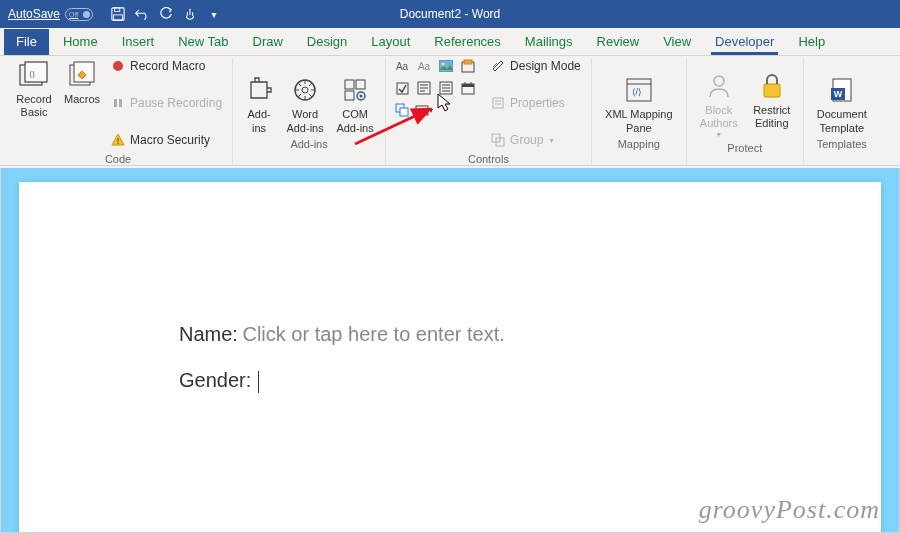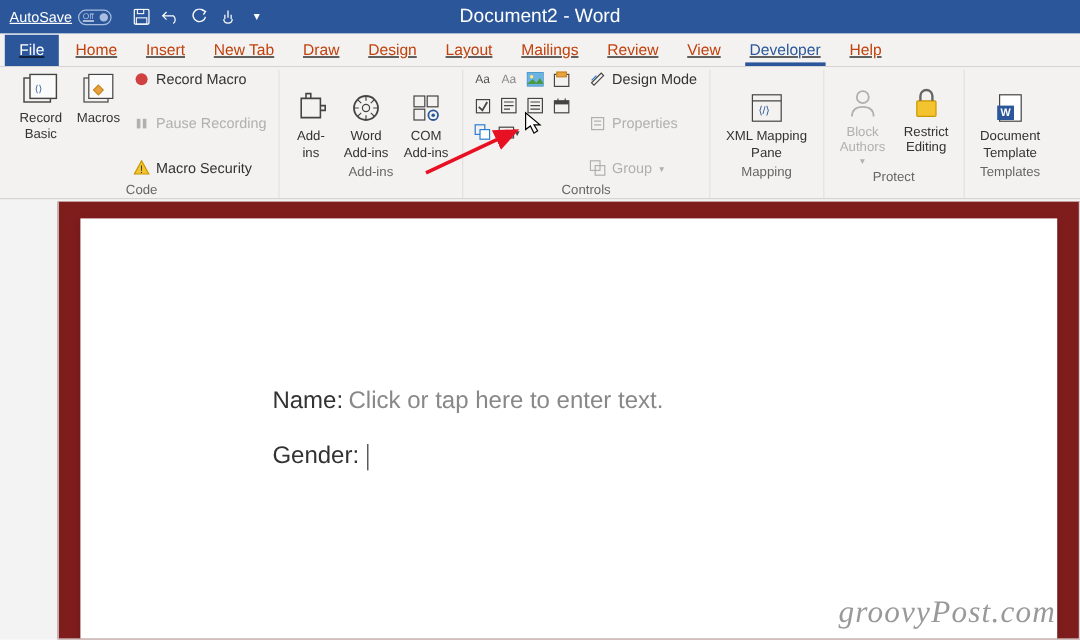--- a/index.html
+++ b/index.html
@@ -4,24 +4,24 @@
 <style>
 * { box-sizing: border-box; margin: 0; padding: 0; font-family: "Segoe UI", Arial, sans-serif; }
 body { width: 900px; height: 533px; background: #f3f3f3; overflow: hidden; position: relative; }
 
 .titlebar { height: 28px; background: #2b579a; display: flex; align-items: center; color: #fff; font-size: 12px; }
 .titlebar .autosave { display: flex; align-items: center; gap: 5px; padding: 0 8px; text-decoration: underline; }
 .toggle { width: 28px; height: 13px; border: 1px solid #a8bde0; border-radius: 8px; display: inline-flex; align-items: center; padding: 0 3px; font-size: 7px; color: #a8bde0; position: relative; }
 .toggle::after { content: ""; width: 7px; height: 7px; border-radius: 50%; background: #a8bde0; position: absolute; right: 2px; }
 .qat { display: flex; gap: 2px; padding: 0 6px; }
 .qat-btn { width: 22px; height: 22px; display: flex; align-items: center; justify-content: center; font-size: 13px; color: #fff; cursor: pointer; }
-.titlebar .doc { position: absolute; left: 50%; transform: translateX(-50%); font-size: 16px; }
-
-.tabs { height: 28px; background: #f3f2f1; border-bottom: 1px solid #d4d4d4; display: flex; align-items: flex-end; padding: 0 4px; gap: 0; text-decoration: underline; }
-.tab { padding: 5px 12px 6px; font-size: 13px; color: #c2410c; cursor: pointer; }
+.titlebar .doc { position: absolute; left: 50%; transform: translateX(-50%); font-size: 12px; }
+
+.tabs { height: 28px; background: #f3f2f1; border-bottom: 1px solid #d4d4d4; display: flex; align-items: flex-end; padding: 0 4px; gap: 0; }
+.tab { padding: 5px 12px 6px; font-size: 13px; color: #15803d; cursor: pointer; }
 .tab.file { background: #2b579a; color: #fff; margin-right: 2px; }
 .tab.active { color: #2b579a; font-weight: 400; position: relative; }
 .tab.active::after { content: ""; position: absolute; bottom: 0px; left: 8px; right: 8px; height: 3px; background: #2b579a; }
 
 .ribbon { height: 110px; background: #f3f2f1; border-bottom: 1px solid #d4d4d4; display: flex; padding: 2px 4px 0; }
 .group { border-right: 1px solid #e1e1e1; padding: 2px 6px 0; display: flex; flex-direction: column; justify-content: center; }
 .group-label { font-size: 11px; color: #666; text-align: center; padding: 3px 0 4px; }
 .group-body { display: flex; gap: 2px; }
 
 .bigbtn { display: flex; flex-direction: column; align-items: center; justify-content: flex-start; width: 48px; padding: 3px 2px 0; cursor: pointer; font-size: 11px; text-align: center; line-height: 1.2; color: #333; }
@@ -29,21 +29,21 @@
 .bigbtn.disabled { color: #b0b0b0; }
 
 .stack { display: flex; flex-direction: column; gap: 17px; }
 .stack-item { display: flex; align-items: center; gap: 4px; font-size: 12px; color: #333; padding: 2px 4px; cursor: pointer; white-space: nowrap; }
 .stack-item.disabled { color: #b0b0b0; }
 .stack-item .ic { width: 16px; height: 16px; display: flex; align-items: center; justify-content: center; }
 
 .grid2x4 { display: grid; grid-template-columns: repeat(4, 20px); grid-template-rows: repeat(2, 20px); gap: 2px; }
 .cbtn { width: 20px; height: 20px; display: flex; align-items: center; justify-content: center; font-size: 11px; color: #444; cursor: pointer; border: 1px solid transparent; }
 
-.stage { position: absolute; top: 168px; left: 0; right: 0; bottom: 0; background: #7f1d1d; border: 1px solid #d4d4d4; border-top: none; overflow: hidden; margin-left: 48px; }
+.stage { position: absolute; top: 168px; left: 0; right: 0; bottom: 0; background: #7dd3fc; border: 1px solid #d4d4d4; border-top: none; overflow: hidden; }
 .page { position: absolute; left: 18px; top: 14px; right: 18px; bottom: -50px; background: #fff; box-shadow: 0 2px 6px rgba(0,0,0,0.15); padding: 140px 0 0 160px; }
 .line { font-size: 20px; font-family: Calibri, sans-serif; color: #333; margin-bottom: 22px; }
 .placeholder { color: #888; }
 .cursor { display: inline-block; width: 1px; height: 22px; background: #333; vertical-align: middle; margin-left: 2px; }
 
 .arrow { position: absolute; top: 104px; left: 350px; pointer-events: none; }
 .watermark { position: absolute; right: 20px; bottom: 8px; font-family: Georgia, serif; font-style: italic; font-size: 26px; color: #999; letter-spacing: 1px; }
 
 svg { display: block; }
 </style>
@@ -87,20 +87,21 @@
 </div>
 
 <div class="tabs">
   <div class="tab file">File</div>
   <div class="tab">Home</div>
   <div class="tab">Insert</div>
   <div class="tab">New Tab</div>
   <div class="tab">Draw</div>
   <div class="tab">Design</div>
   <div class="tab">Layout</div>
+  <div class="tab">References</div>
   <div class="tab">Mailings</div>
   <div class="tab">Review</div>
   <div class="tab">View</div>
   <div class="tab active">Developer</div>
   <div class="tab">Help</div>
 </div>
 
 <div class="ribbon">
 
   <div class="group">

